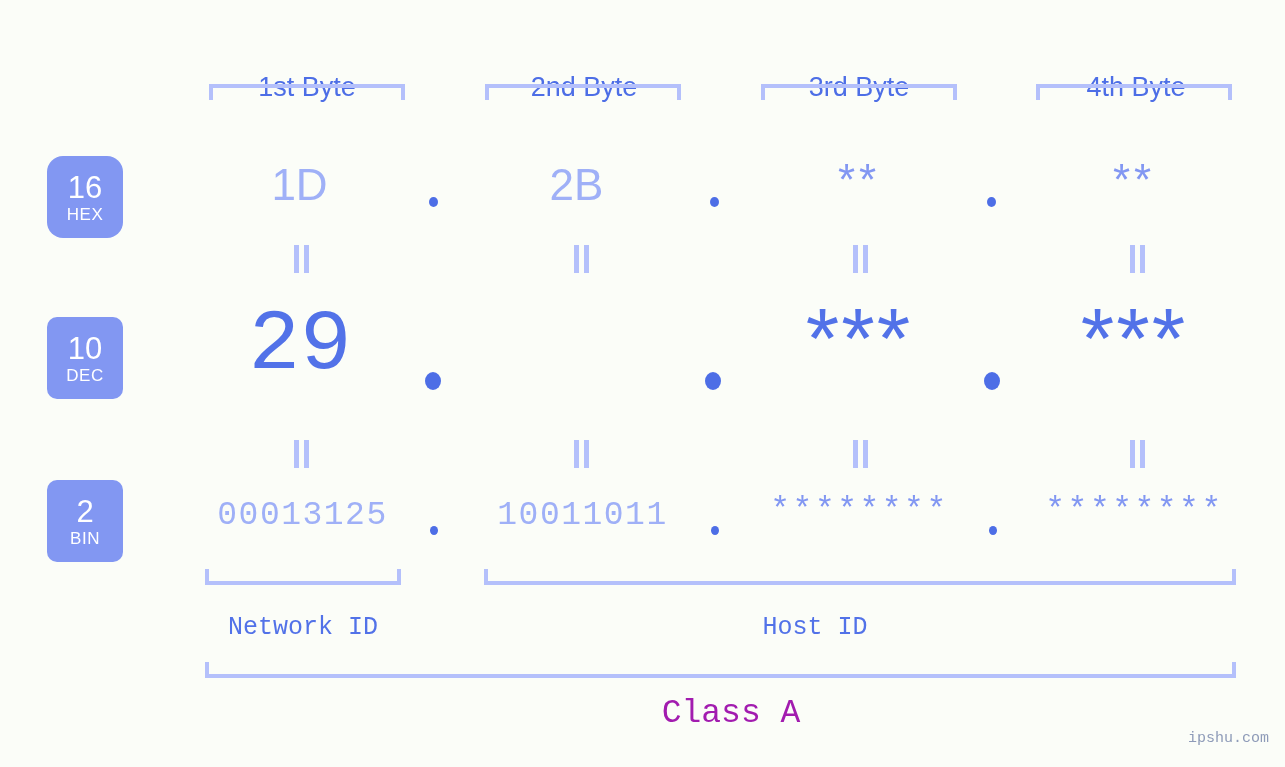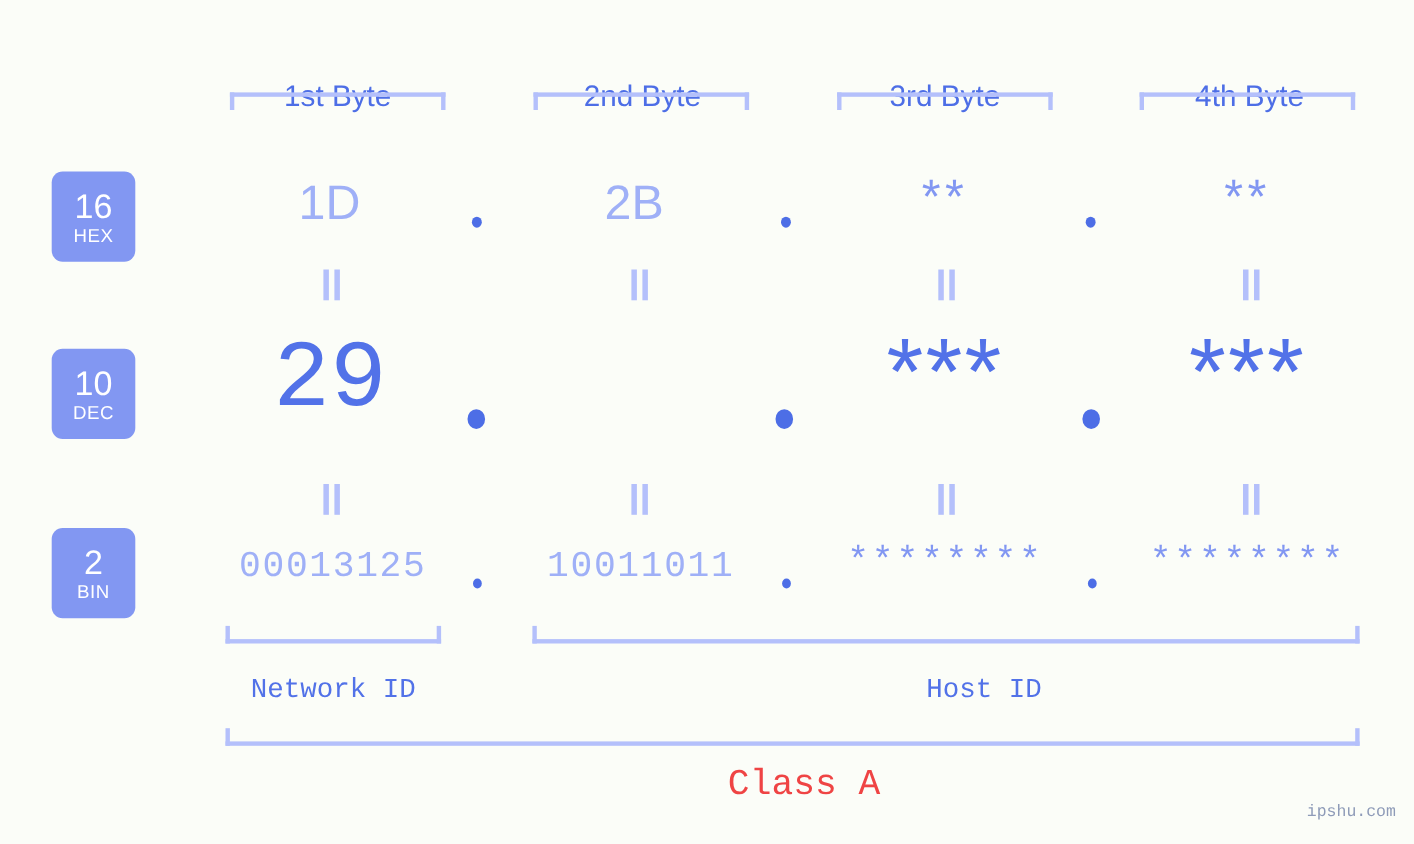--- a/index.html
+++ b/index.html
@@ -156,21 +156,21 @@
     font-family: "Liberation Mono", monospace;
     font-size: 25px;
     color: #5272e8;
     text-align: center;
     white-space: nowrap;
   }
   .class-label {
     position: absolute;
     font-family: "Liberation Mono", monospace;
     font-size: 33px;
-    color: #ef4444;
+    color: #a21caf;
     text-align: center;
     white-space: nowrap;
   }
 
   
   .watermark {
     position: absolute;
     right: 16px;
     bottom: 20px;
     font-family: "Liberation Mono", monospace;
@@ -187,21 +187,21 @@
   <div class="byte-header" style="left:207px; width:200px;">1st Byte</div>
   <div class="byte-header" style="left:484px; width:200px;">2nd Byte</div>
   <div class="byte-header" style="left:761px; width:196px;">3rd Byte</div>
   <div class="byte-header" style="left:1036px; width:200px;">4th Byte</div>
 
   <div class="bracket-down" style="left:209px; top:84px; width:196px;"></div>
   <div class="bracket-down" style="left:485px; top:84px; width:196px;"></div>
   <div class="bracket-down" style="left:761px; top:84px; width:196px;"></div>
   <div class="bracket-down" style="left:1036px; top:84px; width:196px;"></div>
 
-  <div class="badge" style="top:156px;">
+  <div class="badge" style="top:156px;border-radius:16px;">
     <span class="num">16</span>
     <span class="lbl">HEX</span>
   </div>
 
   <div class="val hex-val" style="left:207px; top:160px; width:185px;">1D</div>
   <div class="dot dot-sm" style="left:429px; top:197px;"></div>
 
   <div class="val hex-val" style="left:484px; top:160px; width:185px;">2B</div>
   <div class="dot dot-sm" style="left:710px; top:197px;"></div>
 
@@ -272,20 +272,20 @@
 
   <div class="val bin-star" style="left:757px; top:492px; width:205px;">********</div>
   <div class="dot dot-bn" style="left:989px; top:526px;"></div>
 
   <div class="val bin-star" style="left:1032px; top:492px; width:205px;">********</div>
 
   <div class="bracket-up" style="left:205px; top:569px; width:196px;"></div>
   <div class="bracket-up" style="left:484px; top:569px; width:752px;"></div>
 
   <div class="sect-label" style="left:203px; top:613px; width:200px;">Network ID</div>
-  <div class="sect-label" style="left:747px; top:613px; width:200px;text-align:right;">Host ID</div>
+  <div class="sect-label" style="left:715px; top:613px; width:200px;">Host ID</div>
 
   <div class="bracket-up" style="left:205px; top:662px; width:1031px;"></div>
   <div class="class-label" style="left:621px; top:695px; width:220px;">Class A</div>
 
   <div class="watermark">ipshu.com</div>
 
 </div>
 
 </body></html>

